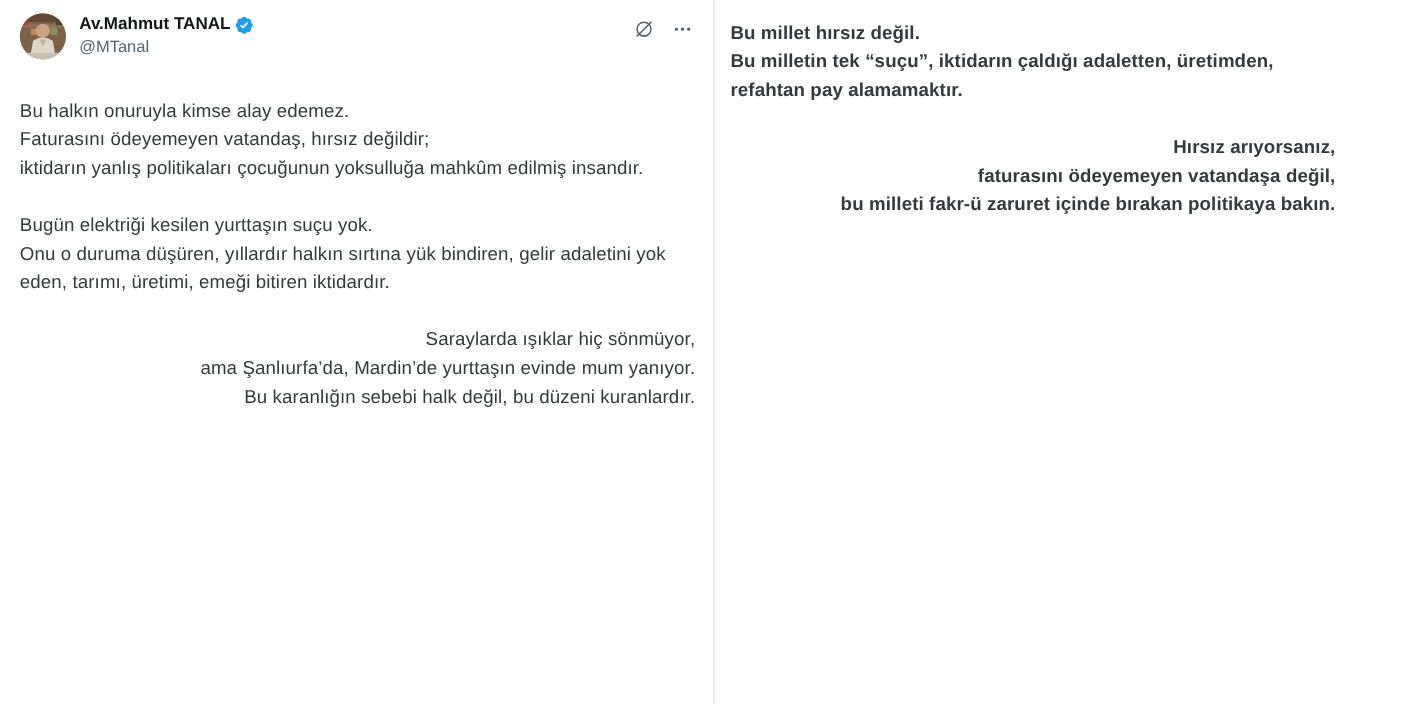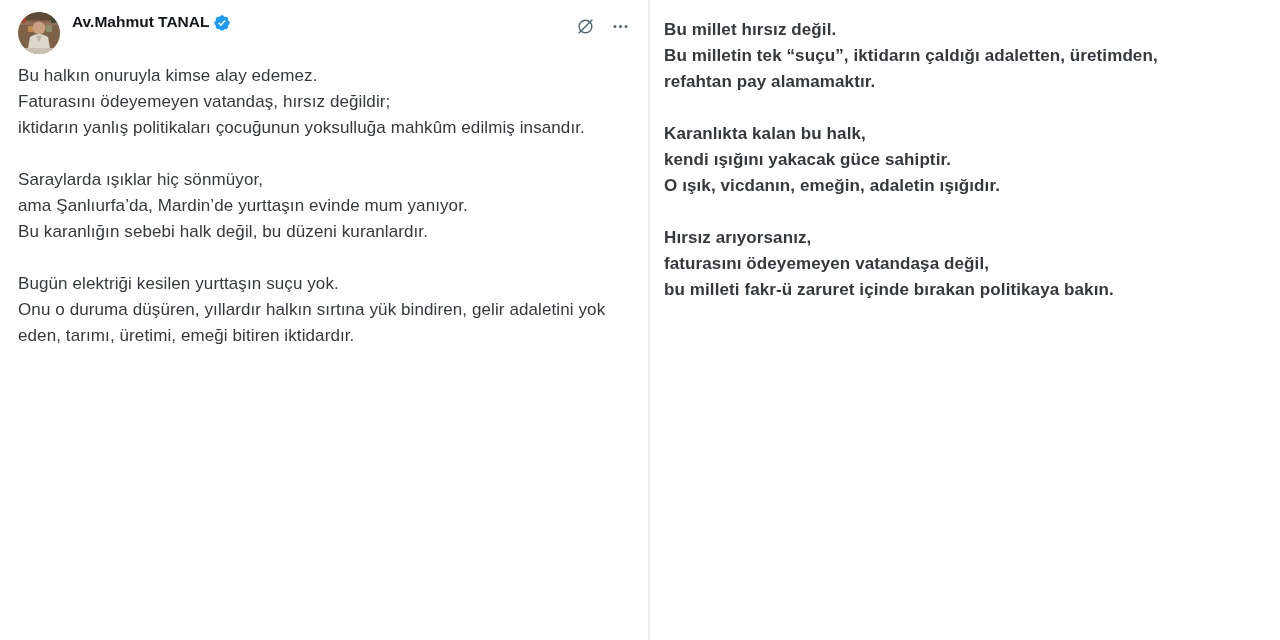--- a/index.html
+++ b/index.html
@@ -22,21 +22,21 @@
   }
   .col-right {
     flex: 1;
     height: 640px;
     padding: 17px 66px 0 14px;
     font-weight: bold;
   }
   .tweet-header {
     display: flex;
     align-items: flex-start;
-    margin-bottom: 9px;
+    margin-bottom: 34px;
   }
   .avatar-btn {
     width: 42px; height: 42px;
     border-radius: 50%;
     overflow: hidden;
     flex: 0 0 auto;
     cursor: pointer;
     background: #b89a79;
   }
   .avatar-btn svg { display: block; }
@@ -83,21 +83,21 @@
     padding: 0;
   }
   .para {
     font-size: 17px;
     line-height: 26px;
     color: #35393d;
     white-space: pre-line;
     margin-bottom: 26px;
     letter-spacing: 0.1px;
   }
-  .para:last-child { margin-bottom: 0; }
+  .para:last-child { margin-bottom: 0; text-align: right; }
 </style>
 </head>
 <body>
 
 <div class="page">
 
   <div class="col-left">
 
     <div class="tweet-header">
 
@@ -126,20 +126,21 @@
 
       <div class="who">
         <div class="name-row">
           <span class="display-name">Av.Mahmut TANAL</span>
           <span class="badge">
             <svg width="18" height="18" viewBox="0 0 24 24" fill="#1d9bf0">
               <path fill-rule="evenodd" d="M22.25 12c0-1.43-.88-2.67-2.19-3.34.46-1.39.2-2.9-.81-3.91s-2.52-1.27-3.91-.81c-.66-1.31-1.91-2.19-3.34-2.19s-2.67.88-3.33 2.19c-1.4-.46-2.91-.2-3.92.81s-1.26 2.52-.8 3.91c-1.31.67-2.2 1.91-2.2 3.34s.89 2.67 2.2 3.34c-.46 1.39-.21 2.9.8 3.91s2.52 1.26 3.91.81c.67 1.31 1.91 2.19 3.34 2.19s2.68-.88 3.34-2.19c1.39.45 2.9.2 3.91-.81s1.27-2.52.81-3.91c1.31-.67 2.19-1.91 2.19-3.34zm-11.71 4.2L6.8 12.46l1.41-1.42 2.26 2.26 4.8-5.23 1.47 1.36-6.2 6.77z"></path>
             </svg>
           </span>
         </div>
+        <div class="handle">@MTanal</div>
       </div>
 
       <div class="header-actions">
         <button class="icon-btn" aria-label="Grok actions">
           <svg width="19" height="19" viewBox="0 0 24 24" fill="none" stroke="#536471" stroke-width="1.8">
             <circle cx="12" cy="12" r="8"></circle>
             <line x1="3.5" y1="20.5" x2="20.5" y2="3.5"></line>
           </svg>
         </button>
         <button class="icon-btn" aria-label="More">
@@ -149,34 +150,31 @@
             <circle cx="19" cy="12" r="1.9"></circle>
           </svg>
         </button>
       </div>
     </div>
 
     <div>
       <p class="para">Bu halkın onuruyla kimse alay edemez.
 Faturasını ödeyemeyen vatandaş, hırsız değildir;
 iktidarın yanlış politikaları çocuğunun yoksulluğa mahkûm edilmiş insandır.</p>
+      <p class="para">Bugün elektriği kesilen yurttaşın suçu yok.
+Onu o duruma düşüren, yıllardır halkın sırtına yük bindiren, gelir adaletini yok eden, tarımı, üretimi, emeği bitiren iktidardır.</p>
       <p class="para">Saraylarda ışıklar hiç sönmüyor,
 ama Şanlıurfa’da, Mardin’de yurttaşın evinde mum yanıyor.
 Bu karanlığın sebebi halk değil, bu düzeni kuranlardır.</p>
-      <p class="para">Bugün elektriği kesilen yurttaşın suçu yok.
-Onu o duruma düşüren, yıllardır halkın sırtına yük bindiren, gelir adaletini yok eden, tarımı, üretimi, emeği bitiren iktidardır.</p>
     </div>
   </div>
 
   <div class="col-right">
     <div>
       <p class="para">Bu millet hırsız değil.
 Bu milletin tek “suçu”, iktidarın çaldığı adaletten, üretimden, refahtan pay alamamaktır.</p>
-      <p class="para">Karanlıkta kalan bu halk,
-kendi ışığını yakacak güce sahiptir.
-O ışık, vicdanın, emeğin, adaletin ışığıdır.</p>
       <p class="para">Hırsız arıyorsanız,
 faturasını ödeyemeyen vatandaşa değil,
 bu milleti fakr-ü zaruret içinde bırakan politikaya bakın.</p>
     </div>
   </div>
 
 </div>
 
 </body></html>

